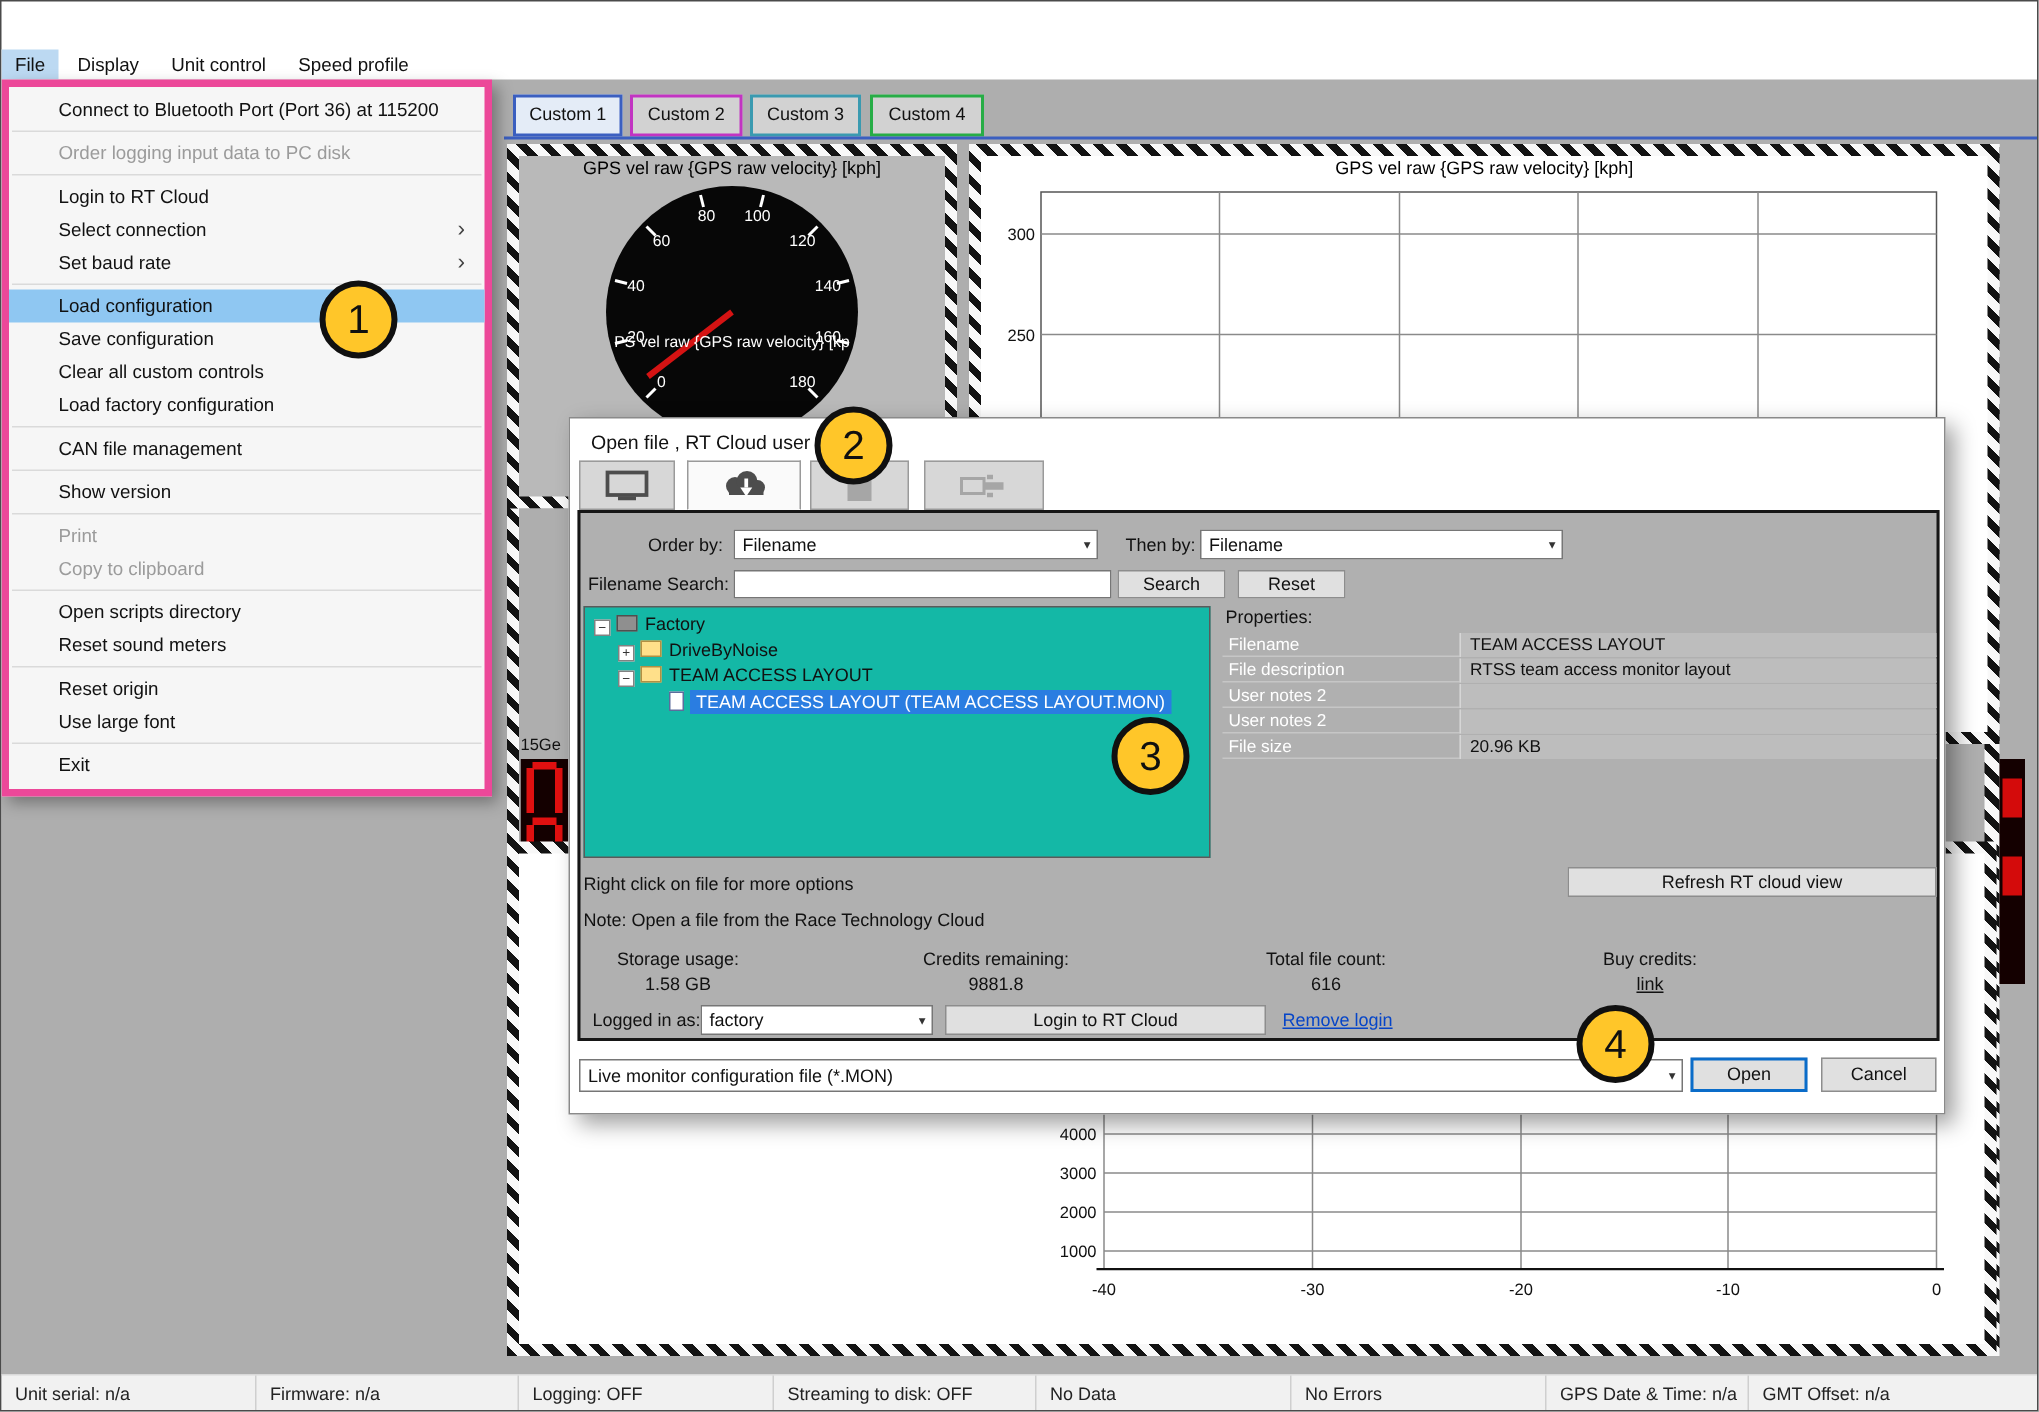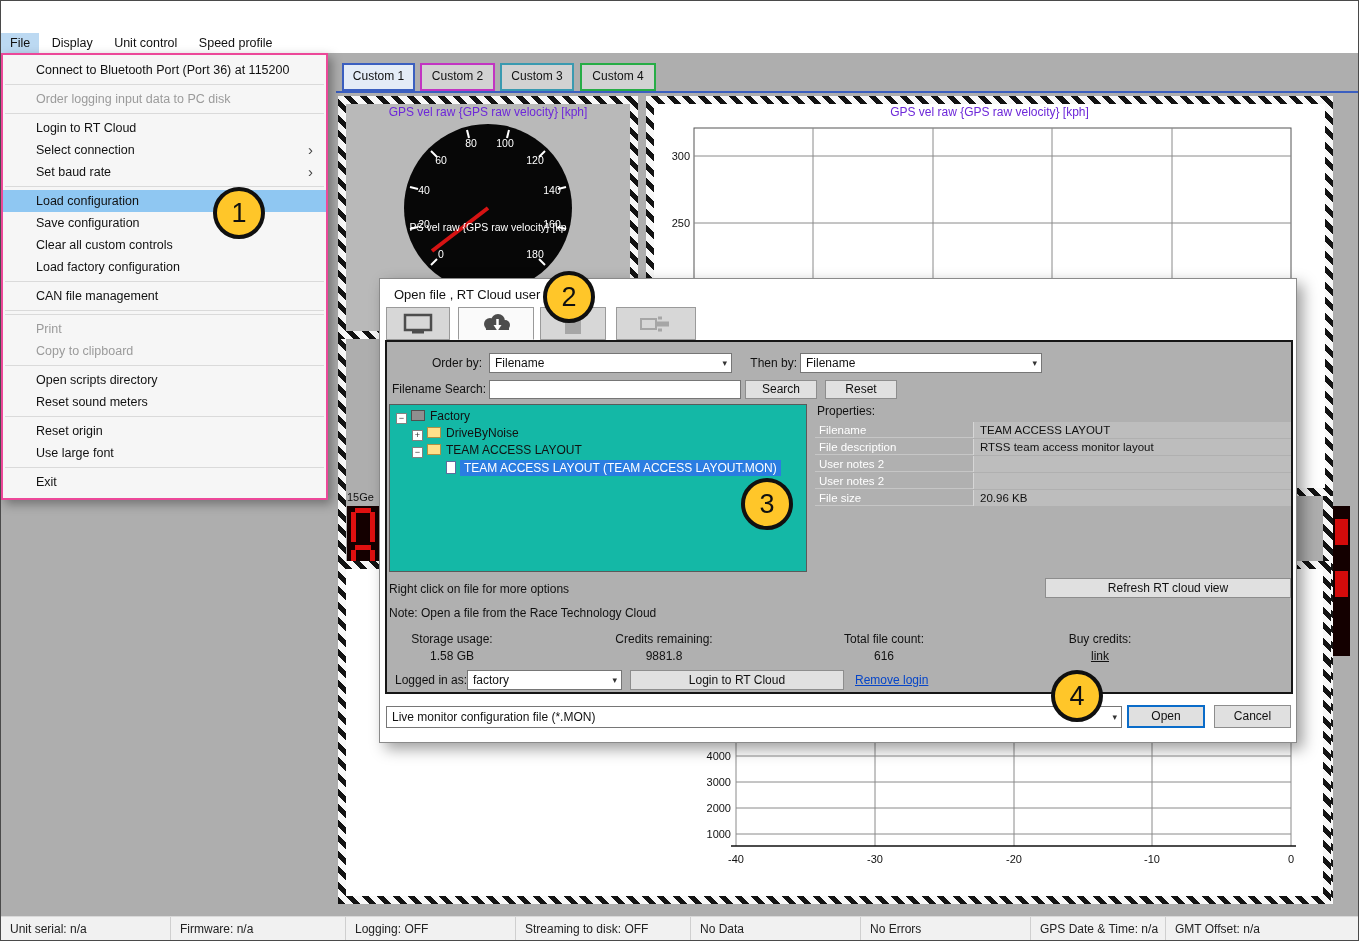--- a/index.html
+++ b/index.html
@@ -11,33 +11,33 @@
   .titlebar { position:absolute; left:0; top:0; width:1359px; height:32px; background:#fff; }
   .title-text { position:absolute; left:30px; top:0; line-height:32px; font-size:12px; color:#111; }
   .winbtn { position:absolute; top:0; width:45px; height:32px; text-align:center; line-height:32px; font-size:13px; color:#222; }
 
   
   .menubar { position:absolute; left:0; top:32px; width:1359px; height:20px; background:#fff; font-size:12.5px; }
   .mb-item { display:inline-block; padding:0 9px; line-height:20px; color:#111; }
   .mb-item.active { background:#bcd9f2; }
 
   
-  .menu { position:absolute; left:0; top:52px; width:327px; background:#f6f6f6; border:2px solid #ec4899; box-shadow:4px 4px 10px rgba(0,0,0,.35); padding:4px 0 5px 0; z-index:20; }
+  .menu { position:absolute; left:0; top:52px; width:327px; background:#f6f6f6; border:5px solid #ec4899; box-shadow:4px 4px 10px rgba(0,0,0,.35); padding:4px 0 5px 0; z-index:20; }
   .mi { height:22px; line-height:22px; padding-left:33px; font-size:12.5px; color:#111; position:relative; white-space:nowrap; }
   .mi.dis { color:#9b9b9b; }
   .mi.hl { background:#8fc7f2; }
   .mi .sub { position:absolute; right:13px; top:0; font-size:15px; color:#444; }
   .sep { height:1px; background:#dadada; margin:3px 2px; }
 
   
   .content { position:absolute; left:0; top:52px; width:1359px; height:863px; background:#aeaeae; }
   .tab { position:absolute; top:10px; height:28px; line-height:23px; text-align:center; font-size:12px; color:#111; background:#d2d2d2; border:2px solid; }
   .tabline { position:absolute; left:335px; top:38px; width:1024px; height:2px; background:#3b5fc0; }
   .hatch { background:repeating-linear-gradient(45deg,#131313 0 5px,#f8f8f8 5px 11px); }
-  .ptitle { font-size:12px; color:#6d28d9; text-align:center; height:16px; line-height:16px; white-space:nowrap; overflow:hidden; }
+  .ptitle { font-size:12px; color:#000000; text-align:center; height:16px; line-height:16px; white-space:nowrap; overflow:hidden; }
 
   
   .dialog { position:absolute; left:378px; top:225px; width:918px; height:465px; background:#fff; border:1px solid #8a8a8a; box-shadow:6px 6px 14px rgba(0,0,0,.38); z-index:10; }
   .dlg-title { position:absolute; left:14px; top:8px; font-size:13px; color:#111; white-space:nowrap; }
   .ftab { position:absolute; top:28px; height:33px; background:#d7d7d7; border:1px solid #9a9a9a; display:flex; align-items:center; justify-content:center; }
   .ftab.active { background:#fafafa; border-bottom-color:#fafafa; z-index:2; }
   .inner { position:absolute; left:5px; top:61px; width:908px; height:354px; background:#b0b0b0; border:2px solid #161616; }
 
   .lbl { position:absolute; font-size:12px; color:#111; white-space:nowrap; }
   .combo { position:absolute; background:#fff; border:1px solid #767676; font-size:12px; color:#111; padding:0 18px 0 5px; overflow:hidden; white-space:nowrap; line-height:18px; }
@@ -212,20 +212,21 @@
     <div class="mi"><span>Select connection</span><span class="sub">›</span></div>
     <div class="mi"><span>Set baud rate</span><span class="sub">›</span></div>
     <div class="sep"></div>
     <div class="mi hl">Load configuration</div>
     <div class="mi">Save configuration</div>
     <div class="mi">Clear all custom controls</div>
     <div class="mi">Load factory configuration</div>
     <div class="sep"></div>
     <div class="mi">CAN file management</div>
     <div class="sep"></div>
+    <div class="mi">Show version</div>
     <div class="sep"></div>
     <div class="mi dis">Print</div>
     <div class="mi dis">Copy to clipboard</div>
     <div class="sep"></div>
     <div class="mi">Open scripts directory</div>
     <div class="mi">Reset sound meters</div>
     <div class="sep"></div>
     <div class="mi">Reset origin</div>
     <div class="mi">Use large font</div>
     <div class="sep"></div>

